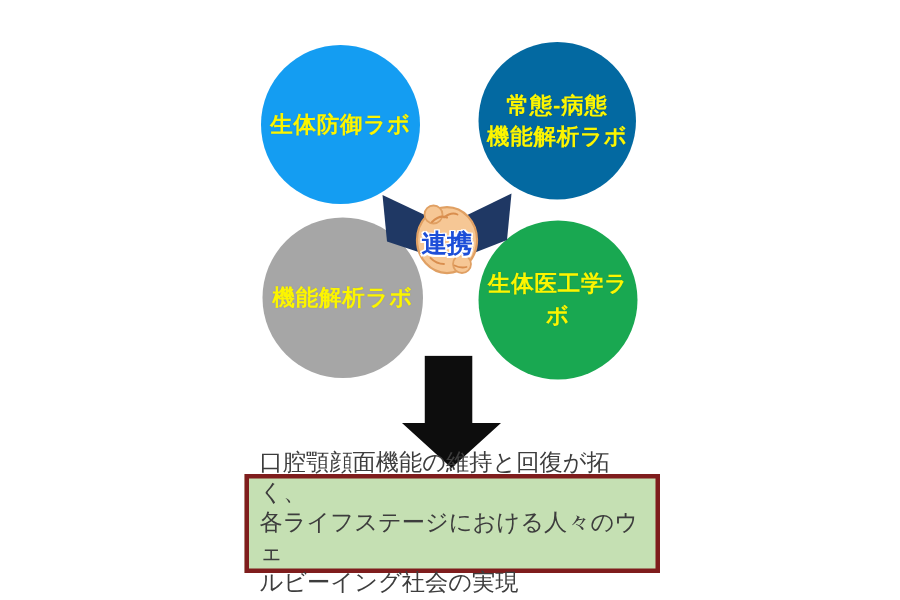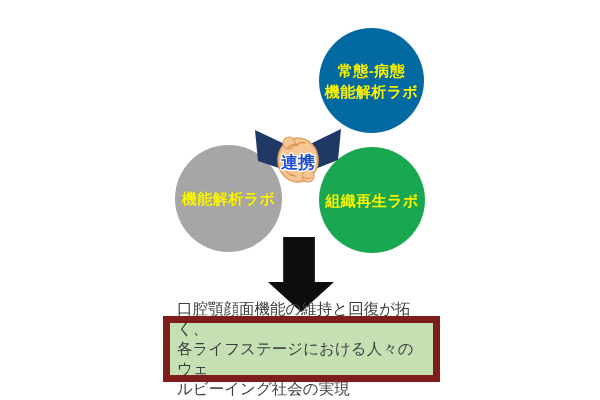--- a/index.html
+++ b/index.html
@@ -64,51 +64,54 @@
     width: 66px; height: 75px;
     background: #0d0d0d;
     clip-path: polygon(23% 0, 71% 0, 71% 60%, 100% 60%, 50% 100%, 0% 60%, 23% 60%);
   }
 
   .outcome-box {
     position: absolute;
     left: 163px; top: 316px;
     width: 277px; height: 66px;
     background: #c5e0b3;
-    border: 7px solid #7f1d1d;
+    border: 3px solid #7f1d1d;
     box-sizing: border-box;
     display: flex;
     align-items: center;
   }
   .outcome-text {
     color: #3d3d3d;
     font-size: 15.5px;
     line-height: 20px;
     white-space: pre-line;
     padding: 1px 6px 1px 7px;
     letter-spacing: 0px;
   }
 </style>
 </head>
 <body>
 
 <div class="stage">
 
+  <div class="circle circle-blue">
+    <span class="lab-label">生体防御ラボ</span>
+  </div>
 
   <div class="circle circle-purple">
     <span class="lab-label">常態-病態
 機能解析ラボ</span>
   </div>
 
   <div class="circle circle-gray">
     <span class="lab-label">機能解析ラボ</span>
   </div>
 
   <div class="circle circle-green">
-    <span class="lab-label">組織再生ラボ</span>
+    <span class="lab-label">生体医工学ラボ</span>
   </div>
 
   <div class="handshake">
     <svg viewBox="0 0 94 58" xmlns="http://www.w3.org/2000/svg" aria-hidden="true">
 
       <polygon points="4,2 40,19 31,41 7,33" fill="#1f3864"></polygon>
 
       <polygon points="90,1 55,18 64,41 87,32" fill="#1f3864"></polygon>
 
       <g>

